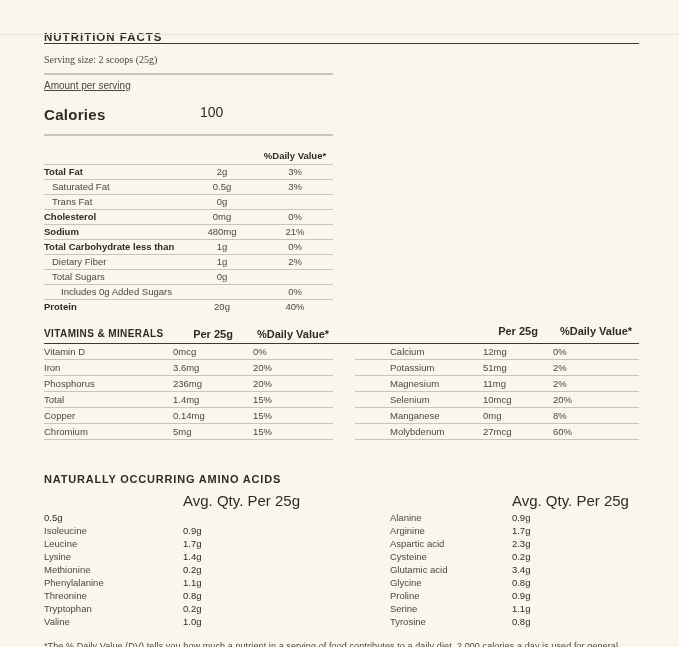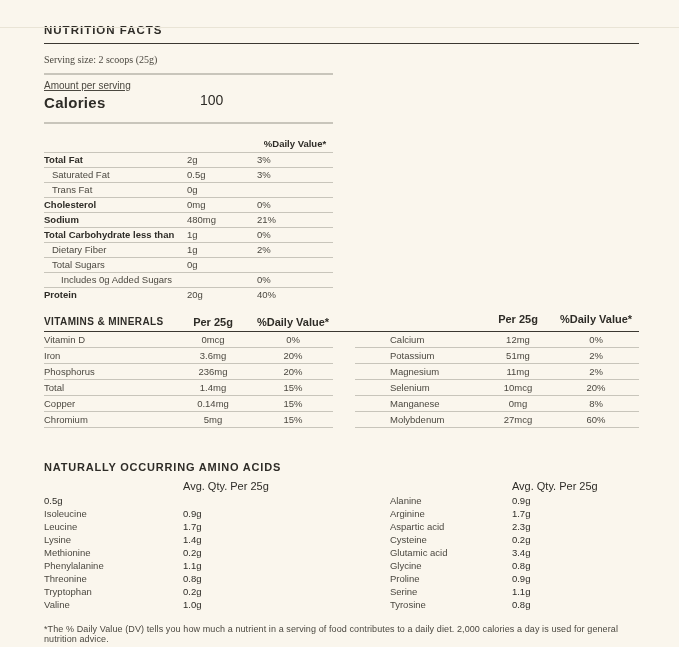--- a/index.html
+++ b/index.html
@@ -15,71 +15,71 @@
     background:var(--bg);
     font-family:"Liberation Sans", sans-serif;
     color:var(--ink-soft);
     -webkit-font-smoothing:antialiased;
   }
   .page{position:relative;box-sizing:border-box;width:679px;height:647px;padding:0 40px 0 44px;}
   .top-hairline{position:absolute;top:3px;left:0;width:679px;height:1px;background:#e9e4d6;}
 
   
   .panel-title{
-    margin-top:24px;font-size:11.5px;font-weight:bold;letter-spacing:1px;color:var(--ink);
-    padding-bottom:7px;border-bottom:1.5px solid var(--line-dark);
+    margin-top:31px;font-size:11.5px;font-weight:bold;letter-spacing:1px;color:var(--ink);
+    padding-bottom:0;border-bottom:1.5px solid var(--line-dark);
   }
   .serving{font-size:10px;color:var(--ink-soft);margin:10px 0 8px;font-family:Liberation Serif, serif;}
 
   .main-col{width:289px;}
   .rule-gray{height:2px;background:var(--line-gray);}
   .amount{font-size:10px;color:var(--ink-soft);padding:5px 0 2px;text-decoration:underline;}
-  .calories-row{position:relative;height:22px;margin-top:1px;margin-bottom:6px;}
+  .calories-row{position:relative;height:22px;margin-top:13px;margin-bottom:6px;}
   .calories-label{font-size:15px;font-weight:bold;color:var(--ink);letter-spacing:0.3px;}
   .calories-value{position:absolute;left:156px;top:-2px;font-size:14px;font-weight:normal;color:var(--ink);}
 
   
   .nf-table{margin-top:12px;}
   .nf-grid{display:grid;grid-template-columns:1fr 70px 76px;align-items:baseline;}
   .nf-head{padding:2px 0 3px;}
   .nf-head .dv-h{font-size:9.5px;font-weight:bold;color:var(--ink);text-align:center;}
   .nf-row{border-top:1px solid var(--line-gray);padding:2px 0;font-size:9.5px;line-height:10px;}
-  .nf-row .cell-amount,.nf-row .cell-dv{text-align:left;color:var(--ink-soft);}
+  .nf-row .cell-amount,.nf-row .cell-dv{text-align:center;color:var(--ink-soft);}
   .nf-row.bold .cell-label{font-weight:bold;color:var(--ink);}
   .nf-row.sub .cell-label{padding-left:8px;color:var(--ink-soft);}
   .nf-row.sub2 .cell-label{padding-left:17px;color:var(--ink-soft);}
 
   
   .vm-section{margin-top:11px;}
   .vm-header{display:flex;border-bottom:1.5px solid var(--line-dark);padding-bottom:3px;align-items:baseline;}
   .vm-h-left{width:289px;display:grid;grid-template-columns:1fr 80px 80px;}
   .vm-h-gap{width:22px;}
   .vm-h-right{width:284px;display:grid;grid-template-columns:1fr 70px 86px;}
   .vm-h-title{font-size:10px;font-weight:bold;letter-spacing:0.4px;color:var(--ink);}
   .vm-h-col{font-size:11px;font-weight:bold;color:var(--ink);text-align:center;}
   .vm-body{display:flex;}
   .vm-table-left{width:289px;}
   .vm-table-right{width:284px;margin-left:22px;}
   .vm-row{border-bottom:1px solid var(--line-gray);padding:2.5px 0;font-size:9.5px;line-height:10px;display:grid;align-items:baseline;}
   .vm-table-left .vm-row{grid-template-columns:1fr 80px 80px;}
   .vm-table-right .vm-row{grid-template-columns:1fr 70px 86px;}
   .vm-table-right .vm-row .cell-label{padding-left:35px;}
   .vm-row .cell-label{color:var(--ink-soft);}
-  .vm-row .cell-amount,.vm-row .cell-dv{text-align:center;color:var(--ink-soft);}
+  .vm-row .cell-amount,.vm-row .cell-dv{color:var(--ink-soft);}
 
   
   .aa-section{margin-top:33px;}
   .aa-title{font-size:11px;font-weight:bold;letter-spacing:0.8px;color:var(--ink);}
   .aa-body{display:flex;margin-top:6px;}
   .aa-col-left{width:289px;}
   .aa-col-right{width:250px;margin-left:58px;}
   .aa-grid{display:grid;align-items:baseline;}
   .aa-col-left .aa-grid{grid-template-columns:139px 1fr;}
   .aa-col-right .aa-grid{grid-template-columns:122px 1fr;}
-  .aa-head{font-size:11px;color:var(--ink);padding:1px 0 2px;}
+  .aa-head{font-size:15px;color:var(--ink);padding:1px 0 2px;}
   .aa-row{font-size:9.5px;line-height:13px;color:var(--ink-soft);}
   .aa-row .aa-value{color:var(--ink);}
 
   .footnote{margin-top:13px;font-size:9px;color:var(--ink-soft);letter-spacing:0.1px;}
 </style>
 </head>
 <body>
 
 <div class="page">
   <div class="top-hairline"></div>

